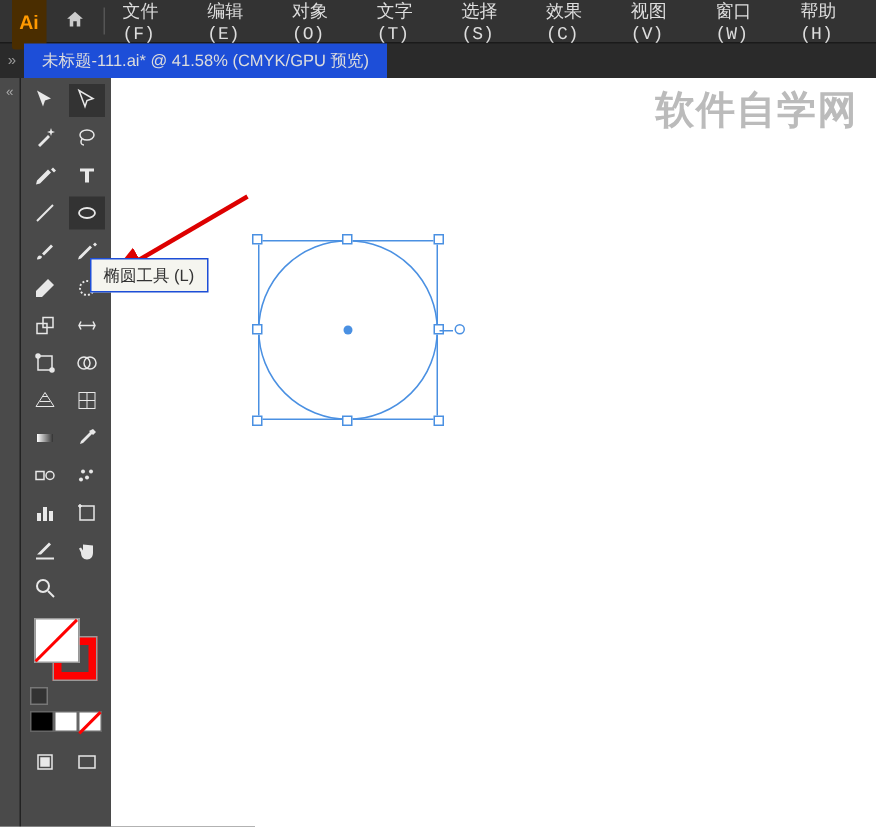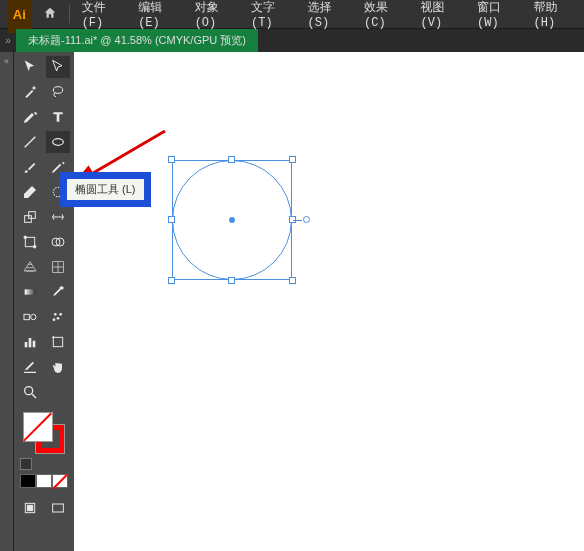--- a/index.html
+++ b/index.html
@@ -7,21 +7,21 @@
 
 .top-bar { height: 28px; background: #333; display: flex; align-items: center; padding: 0 8px; gap: 12px; }
 .ai-logo { width: 24px; height: 38px; background: #4a2d00; color: #ff9a00; font-weight: bold; font-size: 13px; display: flex; align-items: center; justify-content: center; border-radius: 2px; }
 .home-icon { color: #ccc; font-size: 14px; }
 .divider-v { width: 1px; height: 18px; background: #555; }
 .menu { display: flex; gap: 14px; color: #ddd; }
 .menu-item { cursor: pointer; font-family: Liberation Mono, monospace; }
 
 .tab-strip { height: 24px; background: #2a2a2a; display: flex; align-items: center; border-top: 1px solid #1a1a1a; }
 .tab-toggle { width: 16px; color: #999; text-align: center; font-size: 10px; }
-.doc-tab { background: #15803d; color: #ddd; padding: 4px 12px; font-size: 11px; }
+.doc-tab { background: #1d4ed8; color: #ddd; padding: 4px 12px; font-size: 11px; }
 
 .workspace { display: flex; height: calc(100% - 52px); }
 
 .left-rail { width: 14px; background: #4a4a4a; border-right: 1px solid #222; }
 .rail-toggle { color: #aaa; font-size: 9px; text-align: center; padding: 4px 0; }
 
 .toolbox { width: 60px; background: #4a4a4a; padding: 4px; display: flex; flex-direction: column; gap: 3px; }
 .tool-row { display: flex; gap: 3px; }
 .tool { width: 26px; height: 22px; display: flex; align-items: center; justify-content: center; color: #e8e8e8; cursor: pointer; position: relative; }
 .tool.selected { background: #333; }
@@ -56,21 +56,21 @@
 .sel-circle { position: absolute; inset: 0; border: 1.5px solid #4a90e2; border-radius: 50%; }
 .handle { position: absolute; width: 7px; height: 7px; background: white; border: 1px solid #4a90e2; }
 .h-tl { top: -4px; left: -4px; } .h-tr { top: -4px; right: -4px; }
 .h-bl { bottom: -4px; left: -4px; } .h-br { bottom: -4px; right: -4px; }
 .h-t { top: -4px; left: calc(50% - 4px); } .h-b { bottom: -4px; left: calc(50% - 4px); }
 .h-l { left: -4px; top: calc(50% - 4px); } .h-r { right: -4px; top: calc(50% - 4px); }
 .center-dot { position: absolute; top: calc(50% - 3px); left: calc(50% - 3px); width: 6px; height: 6px; background: #4a90e2; border-radius: 50%; }
 .rotate-h { position: absolute; right: -18px; top: calc(50% - 4px); width: 7px; height: 7px; background: white; border: 1px solid #4a90e2; border-radius: 50%; }
 .rotate-h::before { content: ""; position: absolute; width: 9px; height: 1px; background: #4a90e2; right: 7px; top: 3px; }
 
-.tooltip { position: absolute; top: 120px; left: -14px; background: #f5f5ef; border: 7px solid #1d4ed8; padding: 3px 8px; font-size: 11px; color: #333; white-space: nowrap; }
+.tooltip { position: absolute; top: 120px; left: -14px; background: #f5f5ef; border: 1px solid #1d4ed8; padding: 3px 8px; font-size: 11px; color: #333; white-space: nowrap; }
 </style>
 </head>
 <body>
 
 <div class="top-bar">
   <div class="ai-logo">Ai</div>
   <span class="home-icon">
     <svg viewBox="0 0 24 24" width="14" height="14" fill="#ccc">
         <path d="M12 3l9 8h-3v9h-4v-6h-4v6H6v-9H3z"></path>
       </svg>
@@ -312,20 +312,21 @@
       <div class="tool">
           <svg viewBox="0 0 24 24" fill="none" stroke="#e8e8e8" stroke-width="1.5">
             <rect x="4" y="6" width="16" height="12"></rect>
           </svg>
         </div>
     </div>
   </div>
 
   <div class="canvas">
     <div class="watermark">
+      <div class="wm-main">软件自学网</div>
     </div>
 
     <svg class="arrow" width="90" height="60">
       <defs>
           <marker id="ah" markerWidth="10" markerHeight="10" refX="2" refY="3" orient="auto">
             <path d="M0,0 L0,6 L8,3 z" fill="#d00"></path>
           </marker>
         </defs>
       <line x1="85" y1="5" x2="8" y2="50" stroke="#d00" stroke-width="3" marker-end="url(#ah)"></line>
     </svg>

